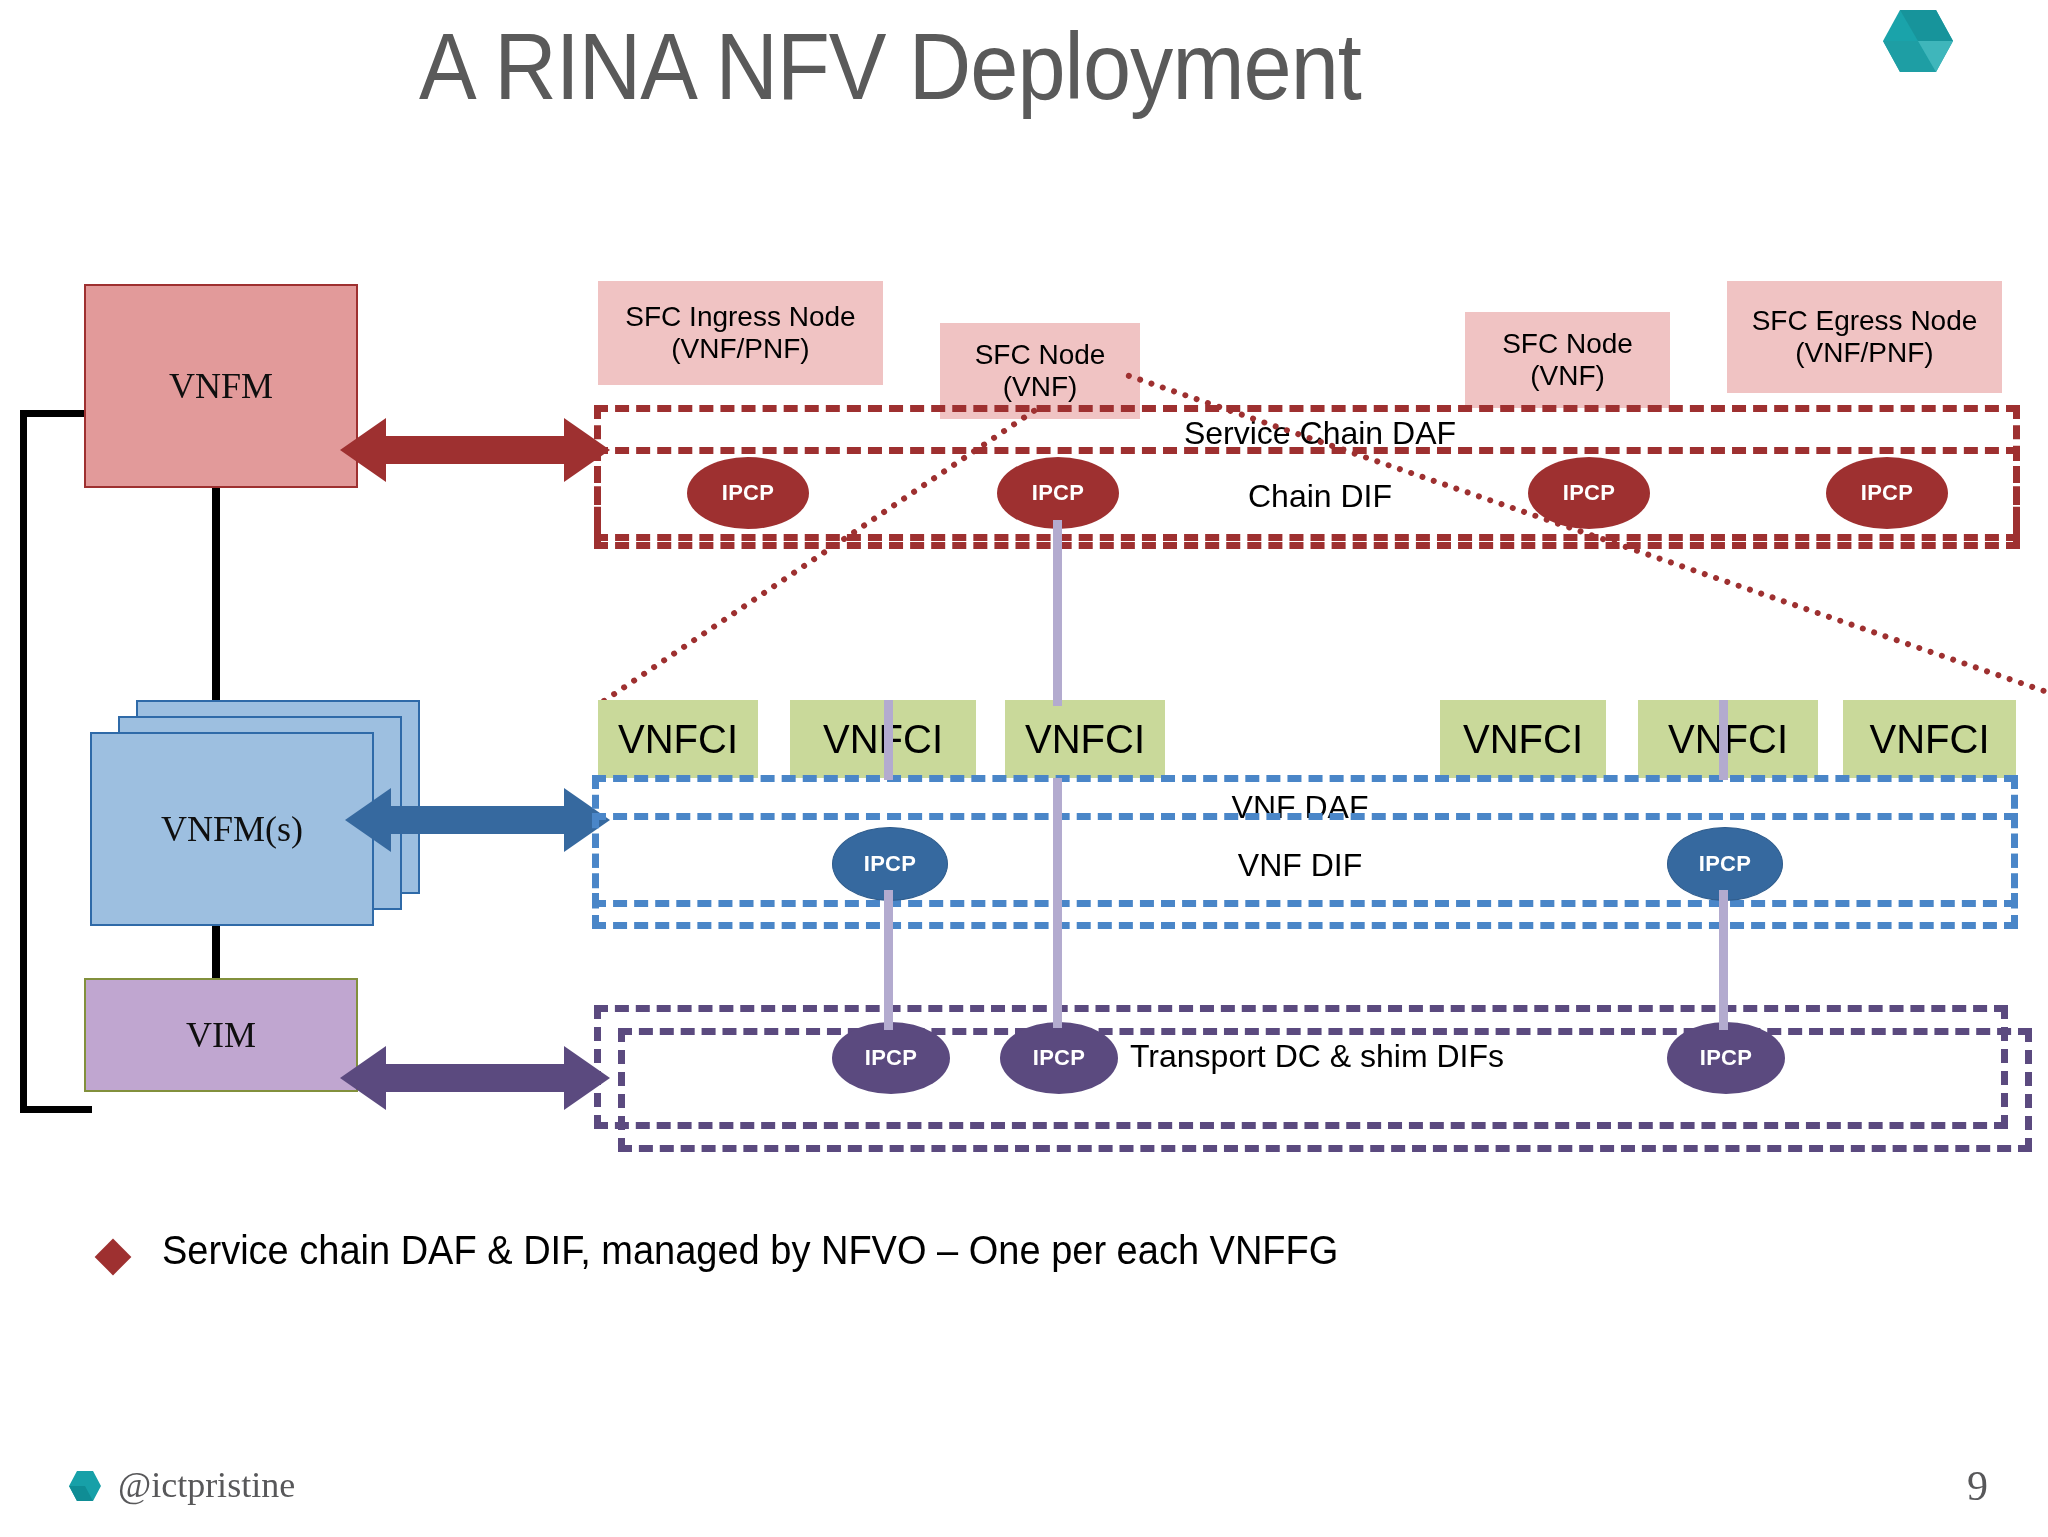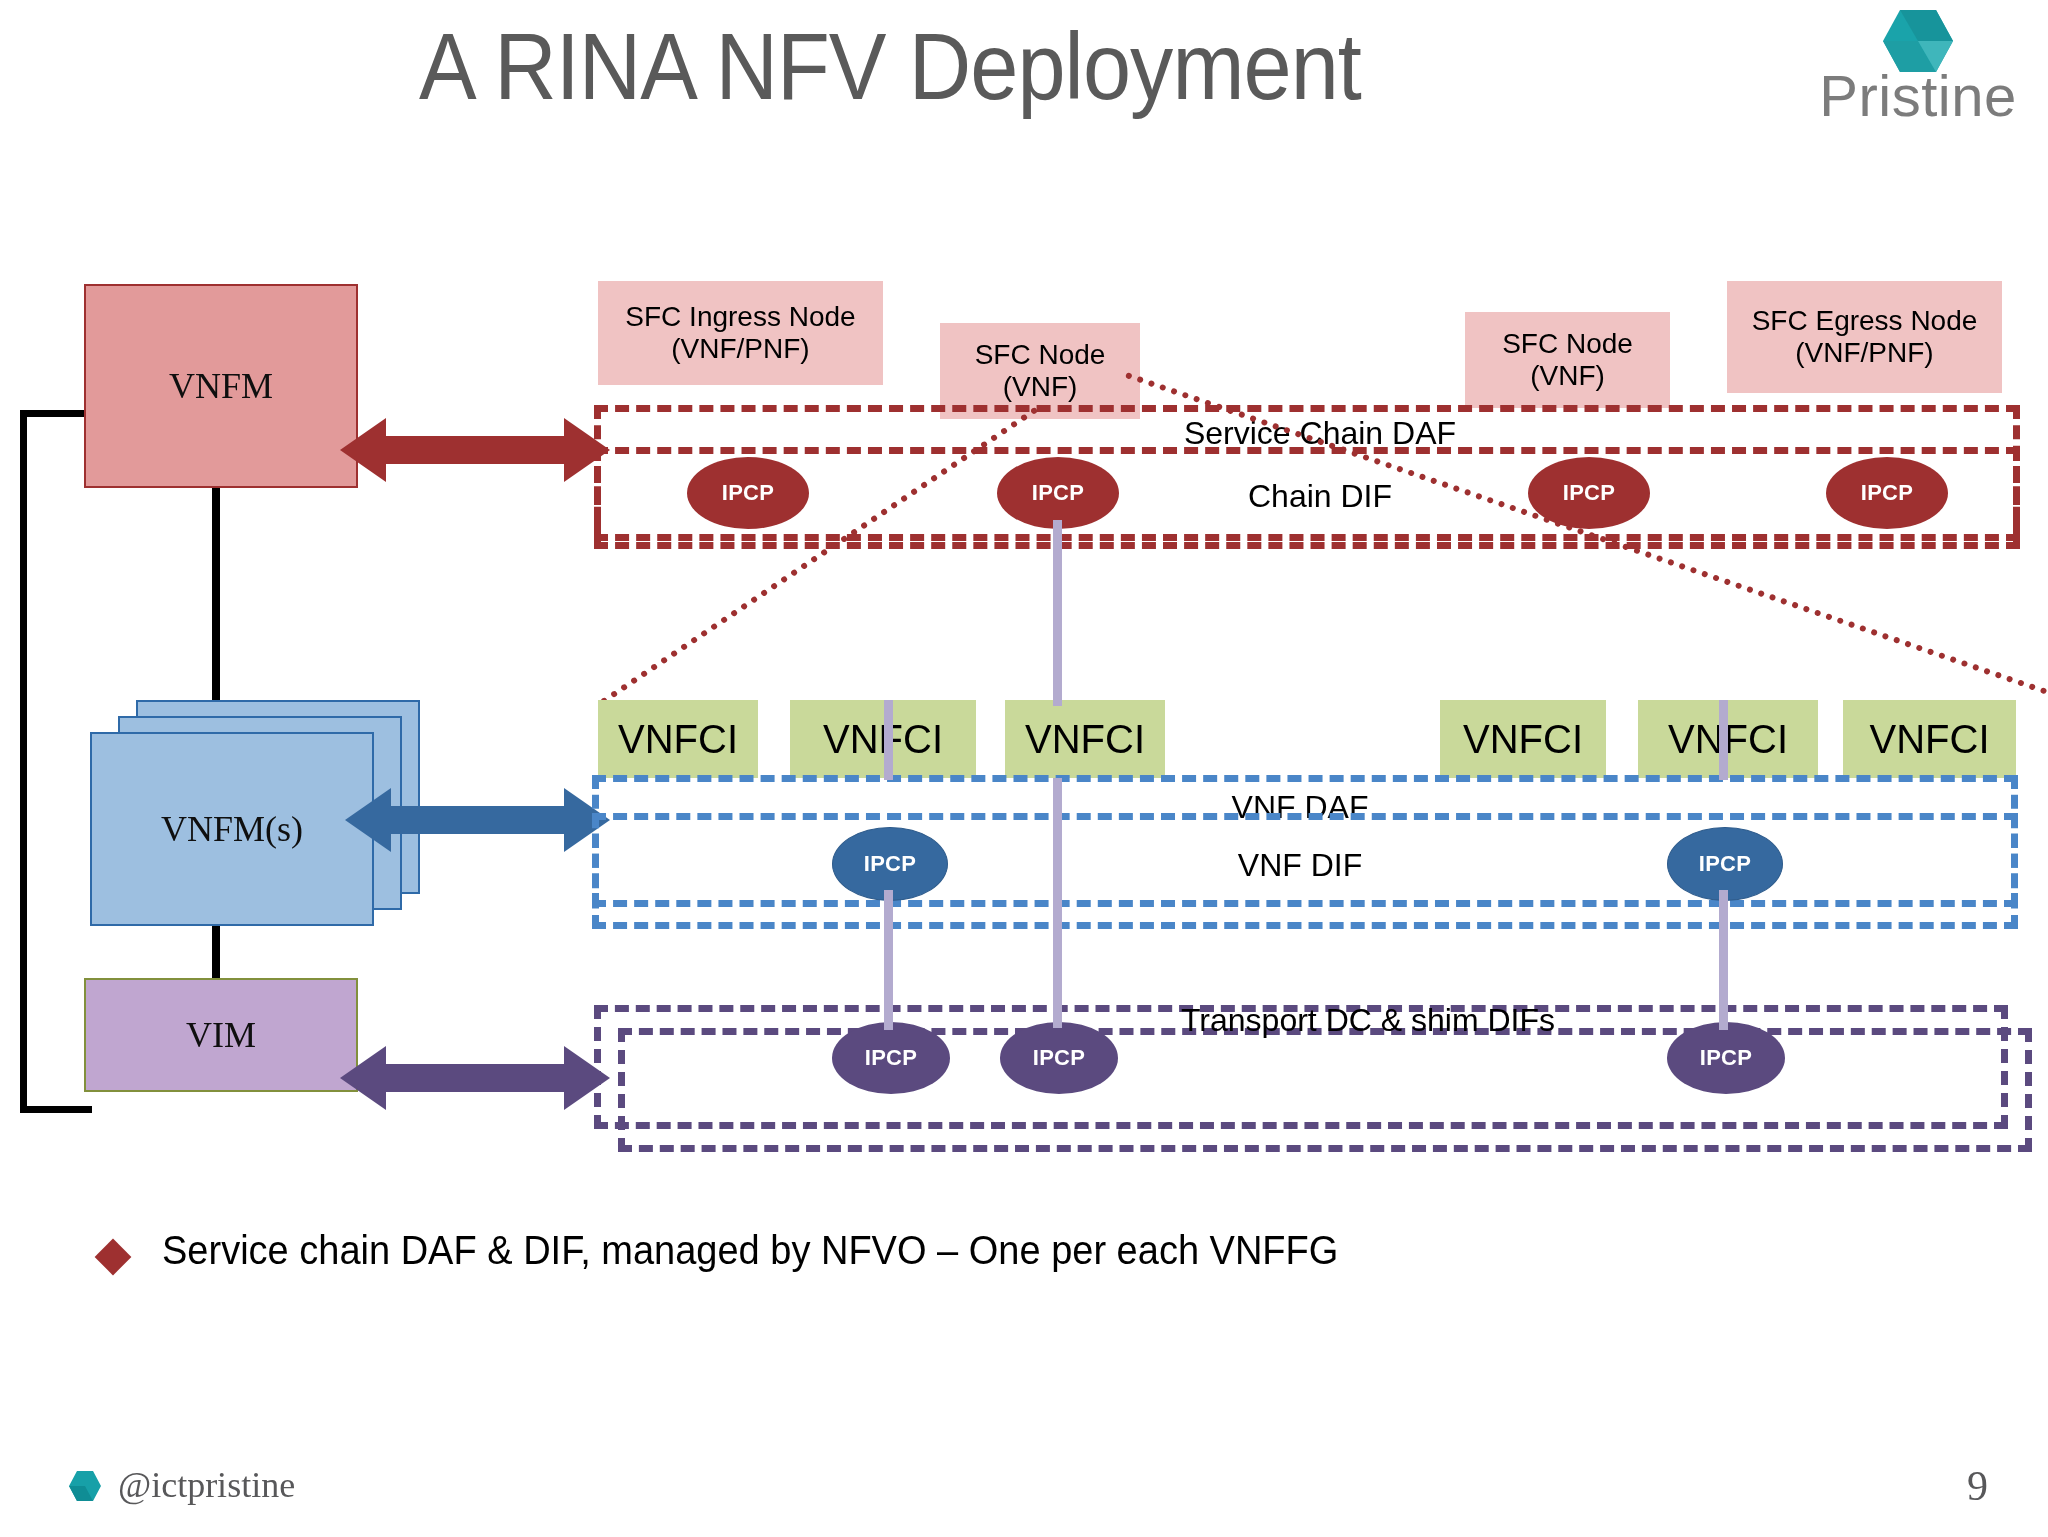--- a/index.html
+++ b/index.html
@@ -107,21 +107,20 @@
 
 <div class="abs" id="logo">
   <div class="hexwrap">
     <svg width="72" height="66" viewBox="0 0 72 66">
       <polygon points="18,2 54,2 71,33 54,64 18,64 1,33" fill="#1aa3aa"></polygon>
       <polygon points="18,2 54,2 71,33 36,33" fill="#17949b"></polygon>
       <polygon points="1,33 36,33 54,64 18,64" fill="#1e9ea4"></polygon>
       <polygon points="36,33 71,33 54,64" fill="#3fb6bb"></polygon>
     </svg>
   </div>
-  <div class="word">Pristine</div>
 </div>
 
 <div class="abs kline" style="left:20px;top:410px;width:7px;height:703px;"></div>
 <div class="abs kline" style="left:20px;top:410px;width:72px;height:7px;"></div>
 <div class="abs kline" style="left:20px;top:1106px;width:72px;height:7px;"></div>
 <div class="abs kline" style="left:212px;top:482px;width:8px;height:252px;"></div>
 <div class="abs kline" style="left:212px;top:920px;width:8px;height:104px;"></div>
 
 <div class="abs mgmt" id="nfvo">
   <span>VNFM</span>
@@ -221,21 +220,21 @@
 
 <div class="ipcp ipcp-blue" style="left:832px;top:827px;width:114px;height:72px;">
   <span>IPCP</span>
 </div>
 <div class="ipcp ipcp-blue" style="left:1667px;top:827px;width:114px;height:72px;">
   <span>IPCP</span>
 </div>
 
 <div class="dashframe purp-d" style="left:618px;top:1028px;width:1400px;height:110px;"></div>
 <div class="dashframe purp-d" style="left:594px;top:1005px;width:1400px;height:110px;"></div>
-<div class="diflabel" style="left:1130px;top:1002px;width:420px;text-align:center;margin-left:28px;">Transport DC &amp; shim DIFs</div>
+<div class="diflabel" style="left:1130px;top:1038px;width:420px;text-align:left;">Transport DC &amp; shim DIFs</div>
 
 <div class="ipcp ipcp-purp" style="left:832px;top:1022px;width:118px;height:72px;">
   <span>IPCP</span>
 </div>
 <div class="ipcp ipcp-purp" style="left:1000px;top:1022px;width:118px;height:72px;">
   <span>IPCP</span>
 </div>
 <div class="ipcp ipcp-purp" style="left:1667px;top:1022px;width:118px;height:72px;">
   <span>IPCP</span>
 </div>

